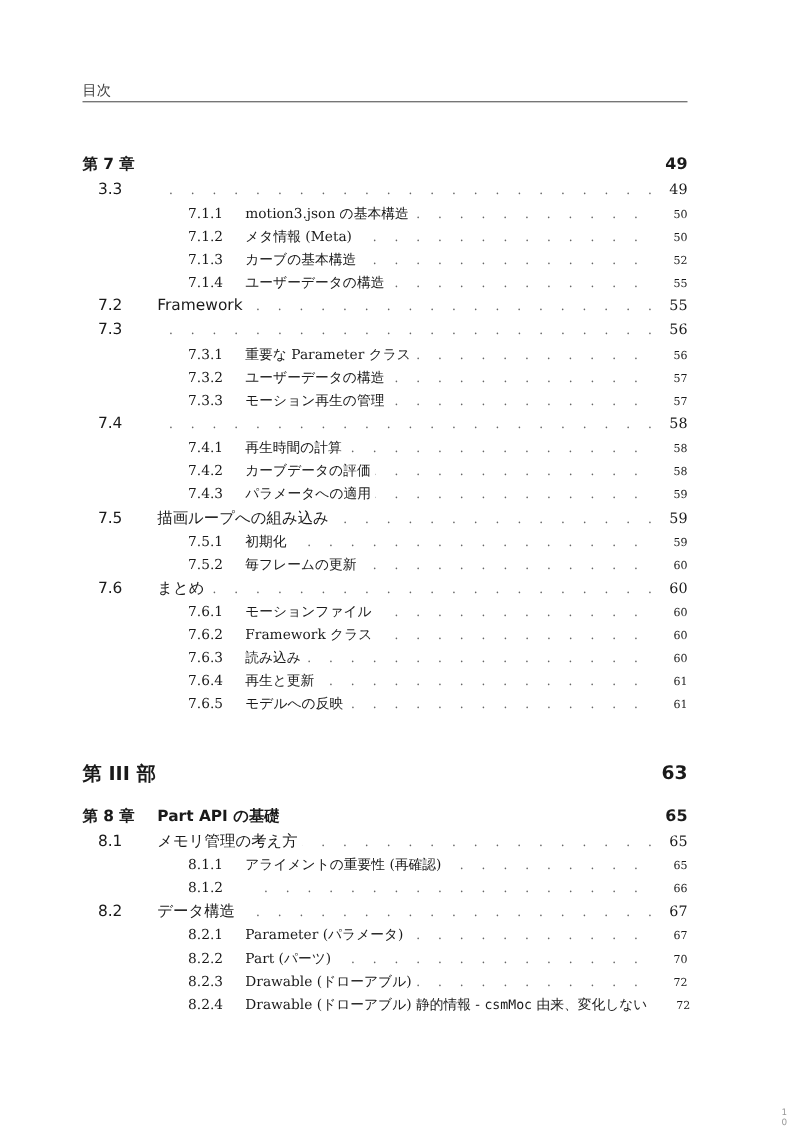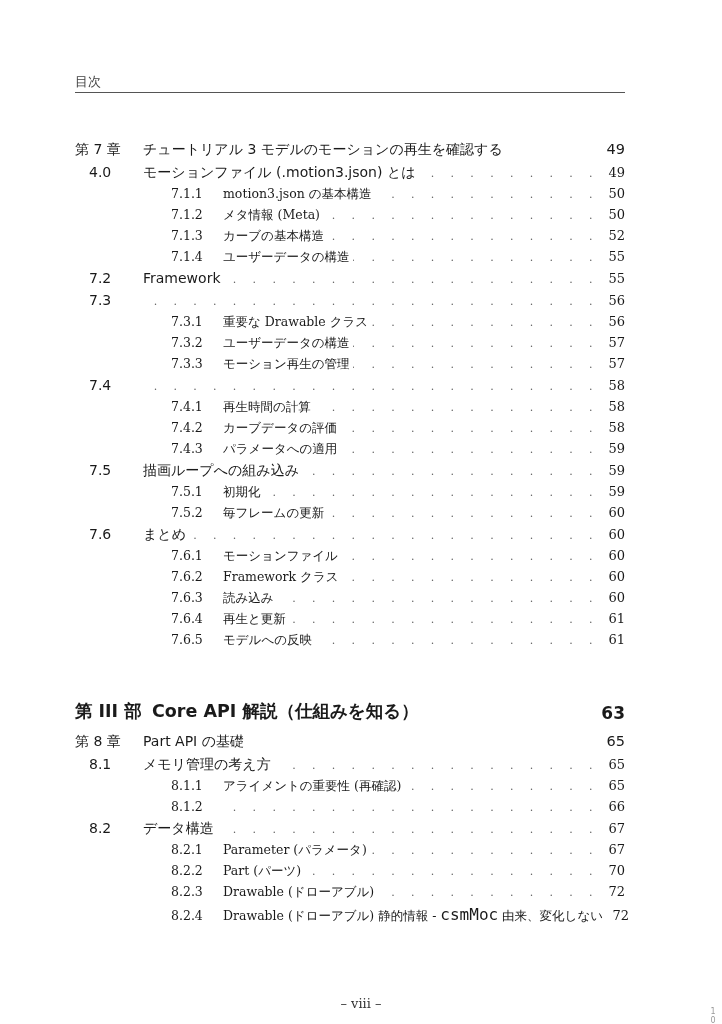--- a/index.html
+++ b/index.html
@@ -8,61 +8,59 @@
   .running-head { position: absolute; left: 75px; top: 61px; font-family: "DejaVu Sans", sans-serif; font-size: 13px; color: #444; }
   .head-rule { position: absolute; left: 75px; top: 80px; width: 550px; height: 0; border-top: 1px solid #555; }
 
   .toc { position: absolute; left: 75px; top: 129px; width: 550px; }
   .row { position: relative; display: flex; align-items: baseline; white-space: nowrap; }
   .row .num { display: inline-block; flex: none; }
   .row .title { flex: none; }
   .row .leader { flex: 1 1 auto; overflow: hidden; margin: 0 4px; color: #666; letter-spacing: 6.4px; font-family: "DejaVu Serif", serif; font-size: 11px; text-align: right; direction: rtl; }
   .row .page-num { flex: none; text-align: right; min-width: 22px; }
 
-  .chapter { height: 23px; font-family: "DejaVu Sans", sans-serif; font-weight: normal; font-size: 14px; }
+  .chapter { height: 23px; font-family: "DejaVu Sans", sans-serif; font-weight: bold; font-size: 14px; }
   .chapter .num { width: 68px; }
   .chapter .page-num { font-size: 14.5px; }
 
   .section { height: 22px; font-family: "DejaVu Sans", sans-serif; font-size: 14px; }
   .section .num { width: 68px; padding-left: 14px; box-sizing: border-box; }
   .section .page-num { font-family: "DejaVu Serif", serif; font-size: 13px; }
 
   .subsection { height: 21px; font-family: "DejaVu Serif", serif; font-size: 12.5px; }
   .subsection .num { width: 148px; padding-left: 96px; box-sizing: border-box; }
-  .subsection .page-num { font-size: 13px; }
-
-  .part { height: 40px; margin-top: 30px; font-family: "DejaVu Sans", sans-serif; font-weight: bold; font-size: 17.5px; align-items: flex-end; }
+  .subsection .page-num { font-size: 10px; margin-left: 13px; }
+
+  .part { height: 40px; margin-top: 30px; font-family: "DejaVu Sans", sans-serif; font-weight: bold; font-size: 17.5px; align-items: center; }
   .part .num { width: 77px; }
   .part .page-num { font-size: 17px; }
   .part-gap { height: 10px; }
 
-  .mono { font-family: "DejaVu Sans Mono", monospace; font-size: 16px; }
+  .mono { font-family: "DejaVu Sans Mono", monospace; font-size: 12px; }
 
   .footer { position: absolute; left: 0; width: 722px; top: 984px; text-align: center; font-family: "DejaVu Serif", serif; font-size: 13px; color: #333; }
   .edge-mark { position: absolute; left: 709px; top: 995px; font-family: "DejaVu Sans", sans-serif; font-size: 8px; color: #999; line-height: 9px; width: 8px; text-align: center; }
 </style>
 </head>
 <body>
 
 <div class="page">
   <div class="running-head">目次</div>
   <div class="head-rule"></div>
 
   <div class="toc">
 
     <div class="row chapter">
       <span class="num">第 7 章</span>
-      <span class="title">チュートリアル 3 モデルのモーションの再生を確認する</span>
       <span class="leader" style="visibility:hidden"></span>
       <span class="page-num">49</span>
     </div>
 
     <div class="row section">
-      <span class="num">4.0</span>
-      <span class="title">モーションファイル (.motion3.json) とは</span>
+      <span class="num">3.3</span>
       <span class="leader">. . . . . . . . . . . . . . . . . . . . . . . . . . . . . . . . . . . . . . . . . . . . . . . . . . . . .</span>
       <span class="page-num">49</span>
     </div>
     <div class="row subsection">
       <span class="num">7.1.1</span>
       <span class="title">motion3.json の基本構造</span>
       <span class="leader">. . . . . . . . . . . . . . . . . . . . . . . . . . . . . . . . . . . . . . . . . . . . . . . . . . . . .</span>
       <span class="page-num">50</span>
     </div>
     <div class="row subsection">
@@ -91,21 +89,21 @@
       <span class="page-num">55</span>
     </div>
 
     <div class="row section">
       <span class="num">7.3</span>
       <span class="leader">. . . . . . . . . . . . . . . . . . . . . . . . . . . . . . . . . . . . . . . . . . . . . . . . . . . . .</span>
       <span class="page-num">56</span>
     </div>
     <div class="row subsection">
       <span class="num">7.3.1</span>
-      <span class="title">重要な Drawable クラス</span>
+      <span class="title">重要な Parameter クラス</span>
       <span class="leader">. . . . . . . . . . . . . . . . . . . . . . . . . . . . . . . . . . . . . . . . . . . . . . . . . . . . .</span>
       <span class="page-num">56</span>
     </div>
     <div class="row subsection">
       <span class="num">7.3.2</span>
       <span class="title">ユーザーデータの構造</span>
       <span class="leader">. . . . . . . . . . . . . . . . . . . . . . . . . . . . . . . . . . . . . . . . . . . . . . . . . . . . .</span>
       <span class="page-num">57</span>
     </div>
     <div class="row subsection">
@@ -190,21 +188,20 @@
     </div>
     <div class="row subsection">
       <span class="num">7.6.5</span>
       <span class="title">モデルへの反映</span>
       <span class="leader">. . . . . . . . . . . . . . . . . . . . . . . . . . . . . . . . . . . . . . . . . . . . . . . . . . . . .</span>
       <span class="page-num">61</span>
     </div>
 
     <div class="row part">
       <span class="num">第 III 部</span>
-      <span class="title">Core API 解説（仕組みを知る）</span>
       <span class="leader" style="visibility:hidden"></span>
       <span class="page-num">63</span>
     </div>
     <div class="part-gap"></div>
 
     <div class="row chapter">
       <span class="num">第 8 章</span>
       <span class="title">Part API の基礎</span>
       <span class="leader" style="visibility:hidden"></span>
       <span class="page-num">65</span>
@@ -253,18 +250,17 @@
       <span class="page-num">72</span>
     </div>
     <div class="row subsection">
       <span class="num">8.2.4</span>
       <span class="title"><span>Drawable (ドローアブル) 静的情報 - </span><span class="mono">csmMoc</span><span> 由来、変化しない</span></span>
       <span class="leader" style="margin:0 2px"></span>
       <span class="page-num">72</span>
     </div>
   </div>
 
-  <div class="footer">– viii –</div>
   <div class="edge-mark">
     <div>1</div>
     <div>0</div>
   </div>
 </div>
 
 </body></html>

